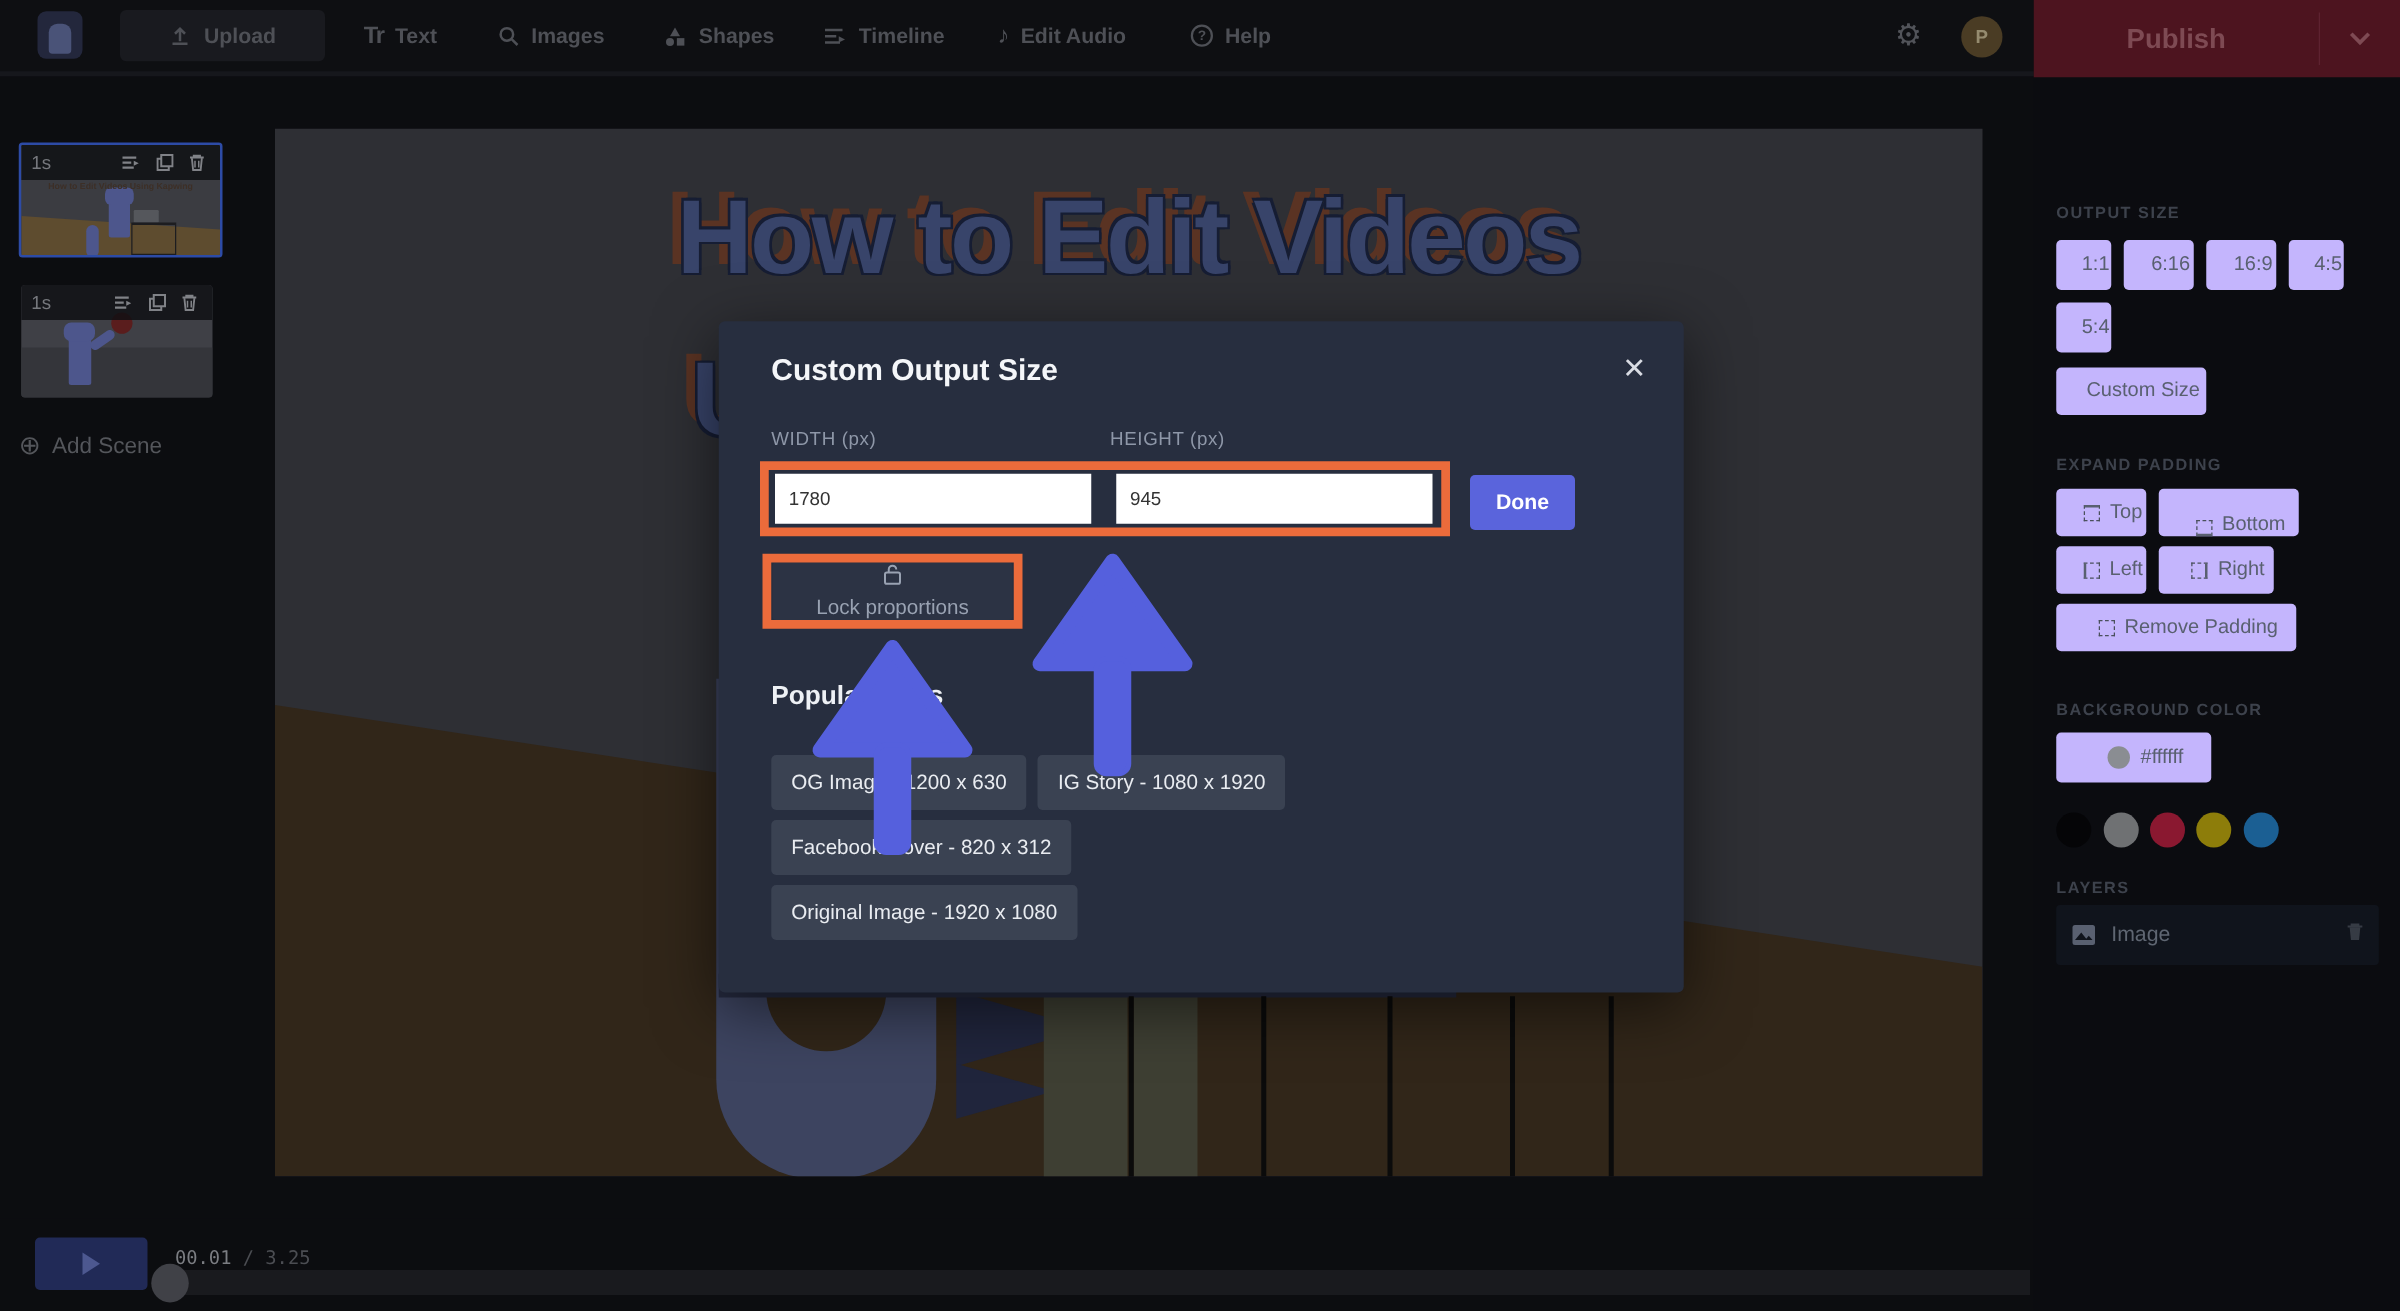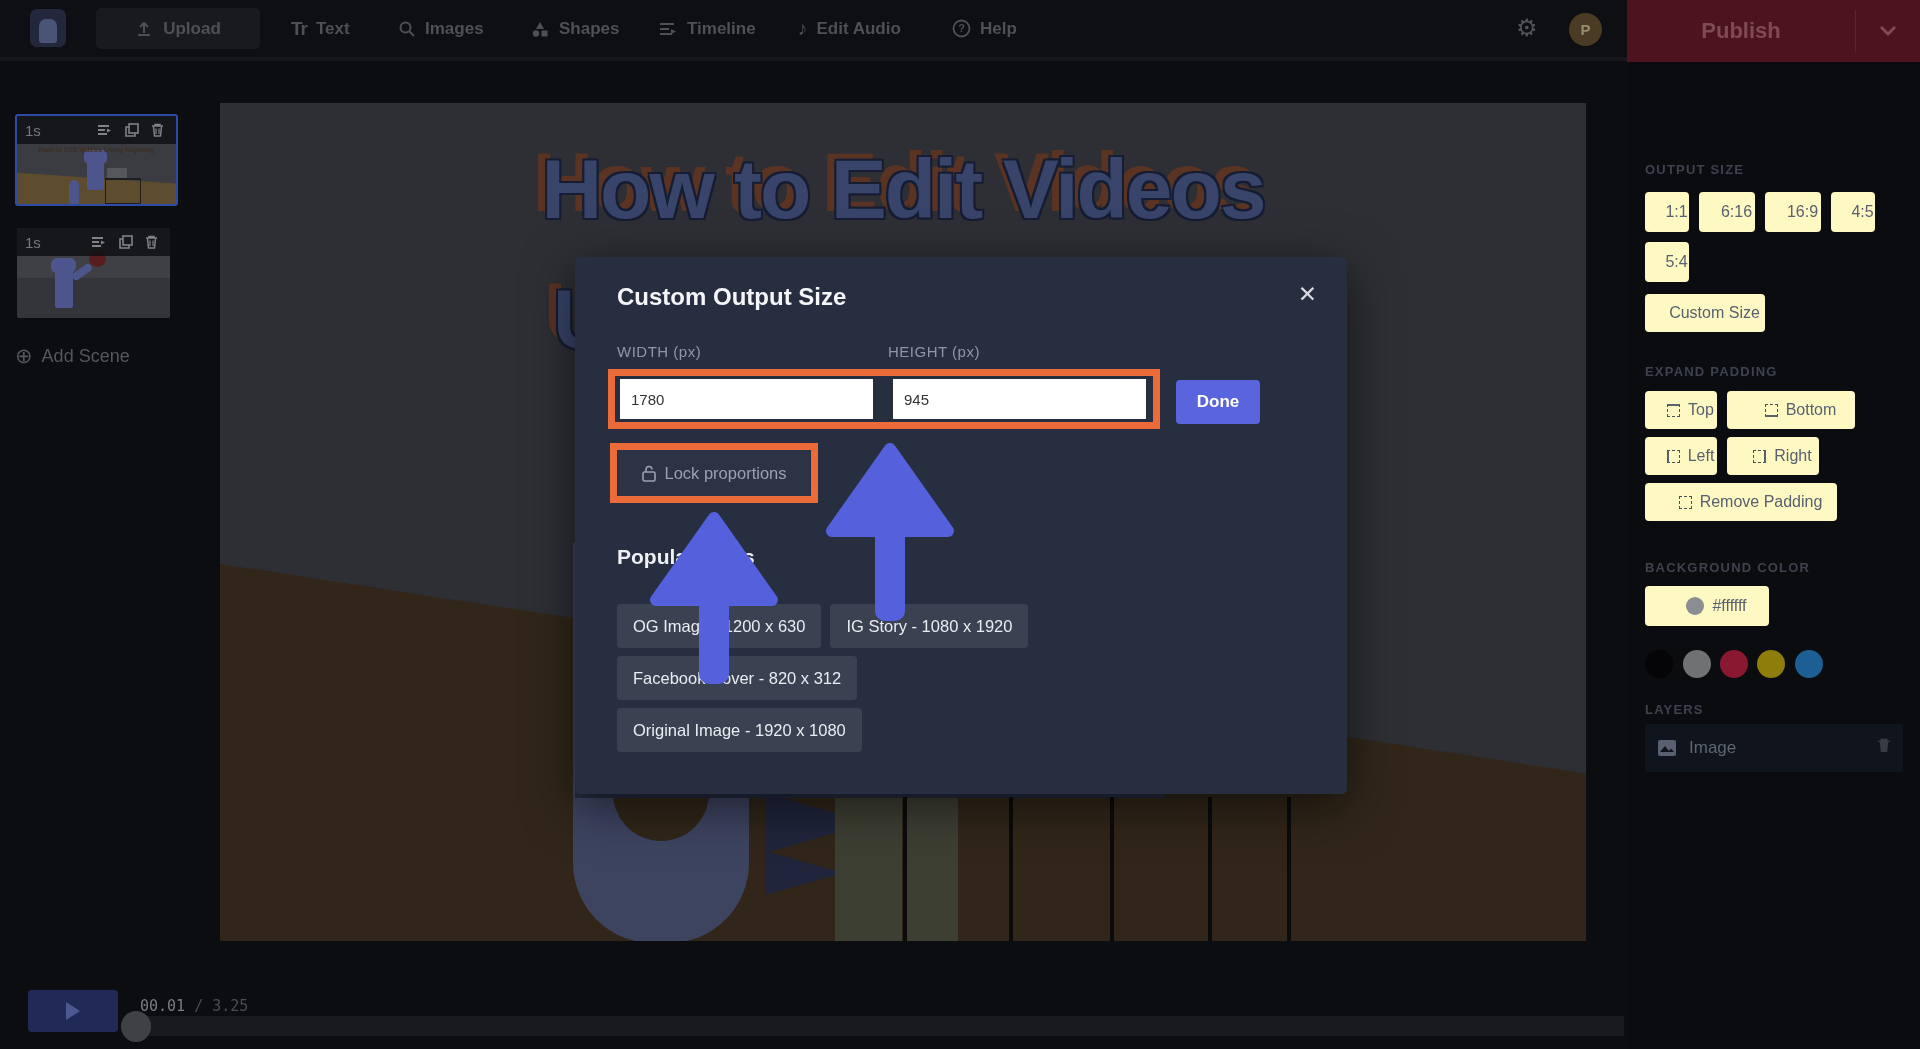--- a/index.html
+++ b/index.html
@@ -63,21 +63,21 @@
   .flag2 { position:absolute; left:545px; top:748px; width:0; height:0; z-index:3;
     border-top:22px solid transparent; border-bottom:22px solid transparent; border-left:78px solid #20253c;}
   .table-strip { position:absolute; left:355px; top:676px; width:590px; height:19px; background:#262b40; z-index:4;}
   .leg-band { position:absolute; top:694px; height:146px; background:#3e3f33; z-index:3;}
   .leg-line { position:absolute; top:694px; width:4px; height:146px; background:#0b0b0b; z-index:4;}
 
   
   #sidebar { position:absolute; left:1627px; top:62px; width:293px; height:987px; background:#0b0c10; z-index:5;
     color:#596070;}
   .side-head { position:absolute; left:18px; color:#3d424c; font-size:13px; font-weight:700; letter-spacing:1.2px;}
-  .side-btn { position:absolute; background:#fef9c3; border-radius:4px; color:#596070; font-size:16px;
+  .side-btn { position:absolute; background:#c4b5fd; border-radius:4px; color:#596070; font-size:16px;
     display:flex; align-items:center; justify-content:center; gap:8px;padding-left:19px;}
   .pad-ico { width:13px; height:13px; border:1px dashed #4a505c; display:inline-block;}
   .pad-top { border-top:2px solid #596070;}
   .pad-bottom { border-bottom:2px solid #596070;}
   .pad-left { border-left:2px solid #596070;}
   .pad-right { border-right:2px solid #596070;}
   .swatch { position:absolute; top:588px; width:28px; height:28px; border-radius:50%;}
   .bg-circle { width:18px; height:18px; border-radius:50%; background:#8a8d92;}
   .layer-row { position:absolute; left:18px; top:662px; width:258px; height:48px; background:#10141c;
     border-radius:3px; display:flex; align-items:center; color:#5f6672; font-size:17px; gap:12px; padding:0 12px;}
@@ -100,21 +100,21 @@
     z-index:60; box-shadow:0 12px 50px rgba(0,0,0,0.55);}
   .m-title { position:absolute; left:42px; top:26px; color:#f4f6f9; font-size:24px; font-weight:700;}
   .m-close { position:absolute; right:30px; top:24px; color:#d9dce3; font-size:23px; cursor:default;}
   .m-label { position:absolute; top:86px; color:#8e97a8; font-size:15px; letter-spacing:0.5px;}
   .hl-frame { position:absolute; border:7px solid #ec6b3b; z-index:65; pointer-events:none;}
   .m-input { position:absolute; top:122px; width:253px; height:40px; background:#ffffff; border:none;
     font-size:15px; color:#333; padding-left:11px; font-family:"Liberation Sans", sans-serif;}
   .m-done { position:absolute; left:601px; top:123px; width:84px; height:44px; background:#5a64dc; color:#fff;
     border:none; border-radius:4px; font-size:17px; font-weight:700;}
   .m-lock { position:absolute; left:43px; top:193px; width:192px; height:46px; background:#2c3344; border:none;
-    border-radius:3px; color:#99a2b2; font-size:16.5px; display:flex; align-items:center; justify-content:center; gap:9px;}
+    border-radius:3px; color:#99a2b2; font-size:16.5px; display:flex; align-items:center; justify-content:center; gap:9px;flex-direction:column;}
   .m-pop { position:absolute; left:42px; top:288px; color:#eef1f5; font-size:21px; font-weight:700;}
   .size-row { position:absolute; left:42px; display:flex; gap:9px;}
   .size-btn { height:44px; background:#3a4252; border:none; border-radius:4px; color:#e9ecf1; font-size:16.5px;
     padding:0 16px; display:flex; align-items:center;}
 
   
   #arrows { position:absolute; left:0; top:0; width:1920px; height:1049px; z-index:70; pointer-events:none;}
 </style>
 </head>
 <body>
@@ -285,21 +285,21 @@
   <div class="side-btn" style="left:138px; top:130px; width:56px; height:40px;">16:9</div>
   <div class="side-btn" style="left:204px; top:130px; width:44px; height:40px;">4:5</div>
   <div class="side-btn" style="left:18px; top:180px; width:44px; height:40px;">5:4</div>
   <div class="side-btn" style="left:18px; top:232px; width:120px; height:38px;">Custom Size</div>
 
   <div class="side-head" style="top:302px;">EXPAND PADDING</div>
   <div class="side-btn" style="left:18px; top:329px; width:72px; height:38px;">
     <span class="pad-ico pad-top"></span>
     <span>Top</span>
   </div>
-  <div class="side-btn" style="left:100px; top:329px; width:128px; height:38px;">
+  <div class="side-btn" style="left:100px; top:329px; width:112px; height:38px;align-items:flex-end;">
     <span class="pad-ico pad-bottom"></span>
     <span>Bottom</span>
   </div>
   <div class="side-btn" style="left:18px; top:375px; width:72px; height:38px;">
     <span class="pad-ico pad-left"></span>
     <span>Left</span>
   </div>
   <div class="side-btn" style="left:100px; top:375px; width:92px; height:38px;">
     <span class="pad-ico pad-right"></span>
     <span>Right</span>

